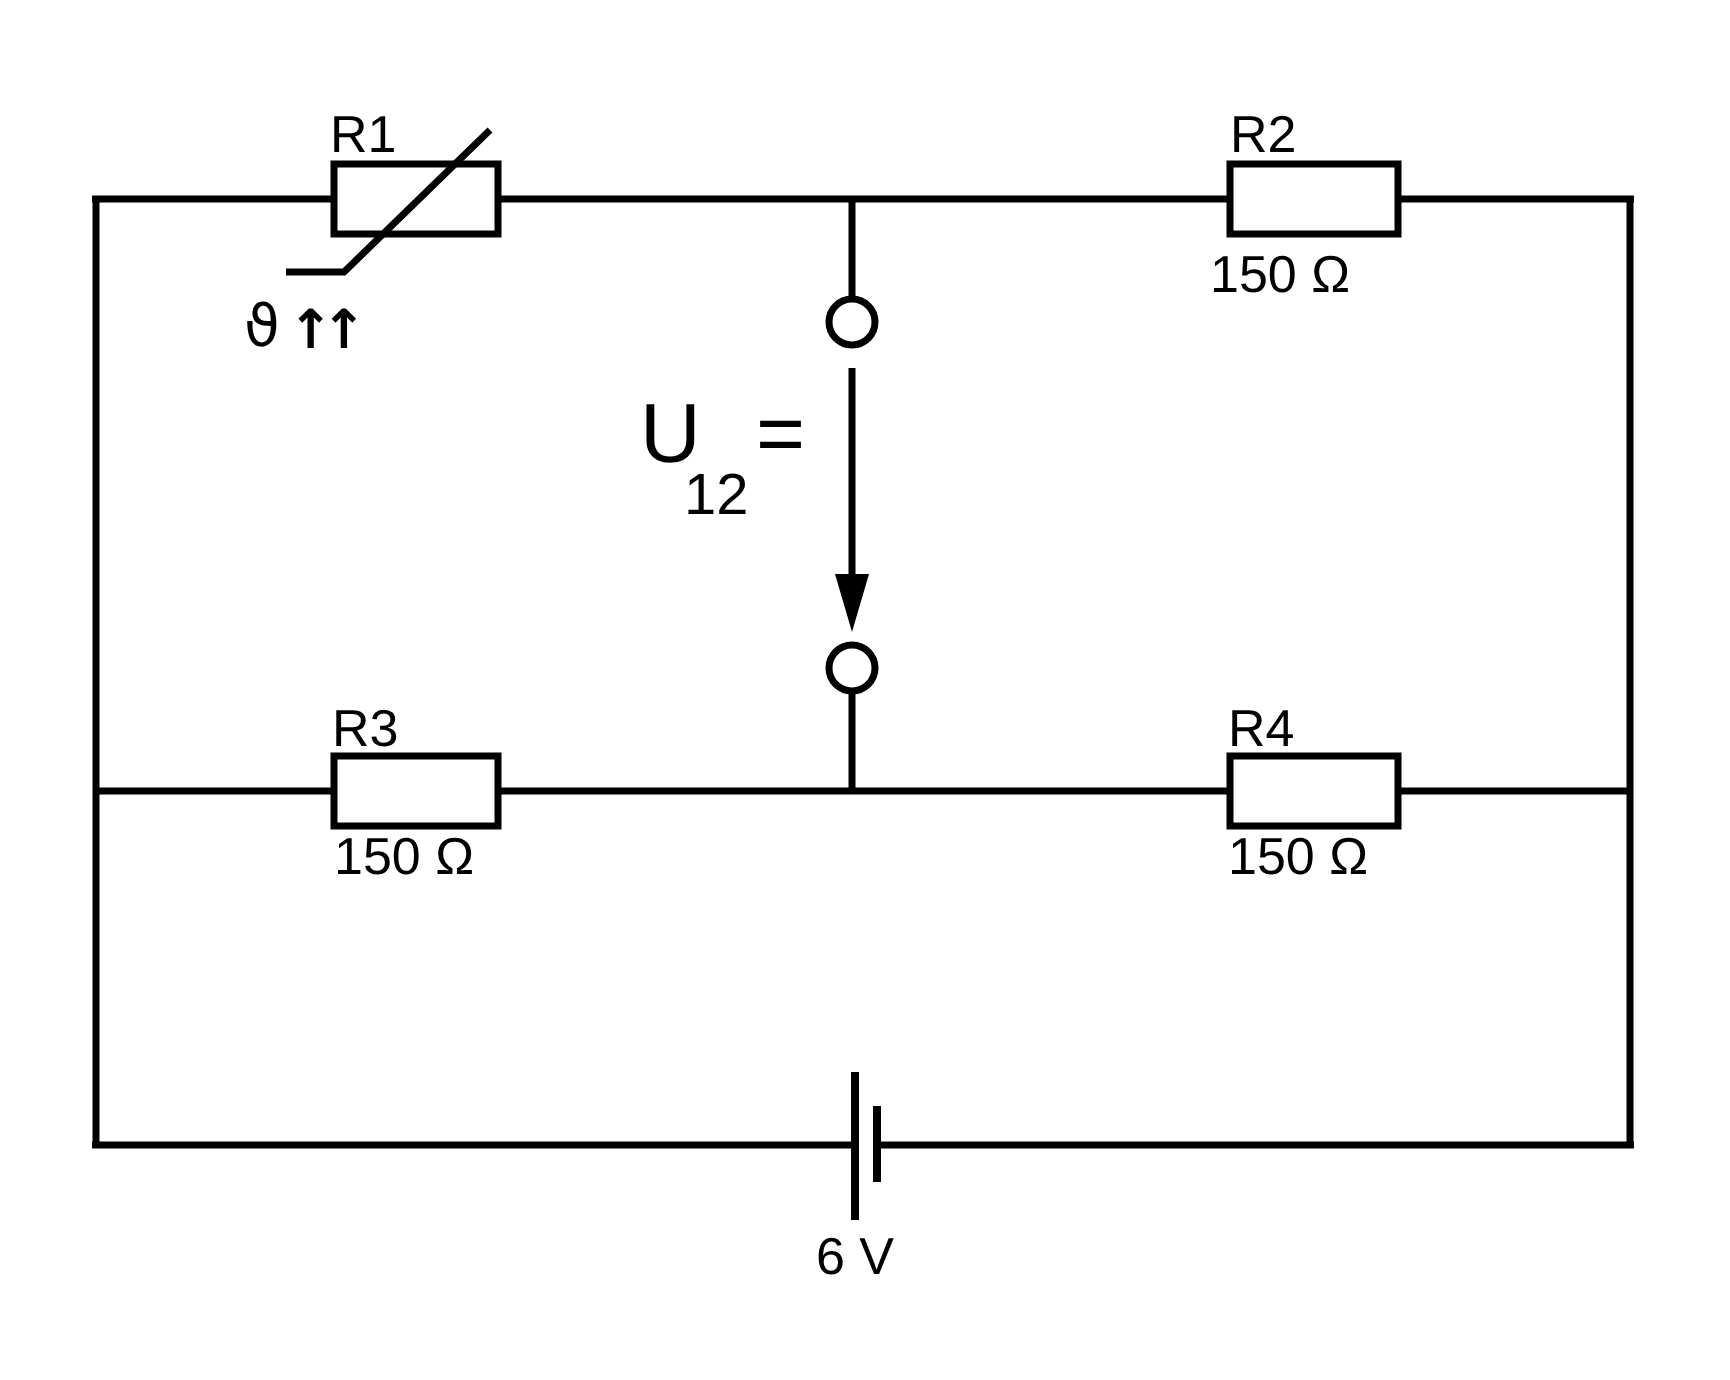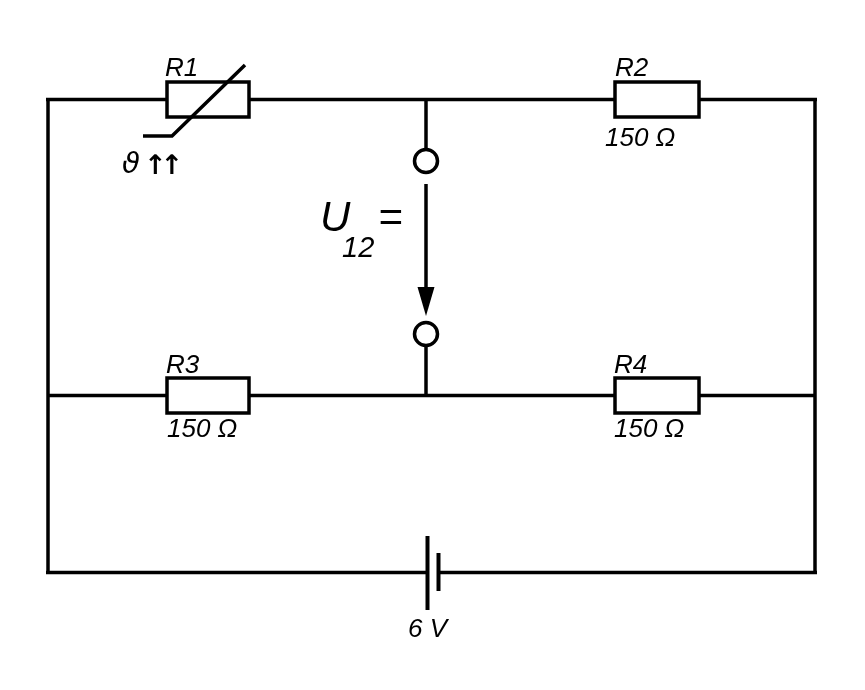--- a/index.html
+++ b/index.html
@@ -1,21 +1,20 @@
 <!DOCTYPE html>
 <html><head>
 <meta charset="utf-8">
 <style>
   html,body { margin:0; padding:0; background:#ffffff; }
   .canvas {
     position:relative;
     width:865px; height:690px;
     background:#ffffff;
     overflow:hidden;
-    font-style:italic;
   }
   svg { display:block; }
   svg text { fill:#000000; }
   .lbl { font-family:"Liberation Sans",sans-serif; font-size:26px; }
   .big { font-family:"Liberation Sans",sans-serif; font-size:42px; }
   .sub { font-family:"Liberation Sans",sans-serif; font-size:29px; }
   .sym { font-family:"DejaVu Sans","Liberation Sans",sans-serif; font-size:29px; }
   .arr { font-family:"DejaVu Sans","Liberation Sans",sans-serif; font-size:27px; font-weight:bold; letter-spacing:-6px; }
 </style>
 </head>

